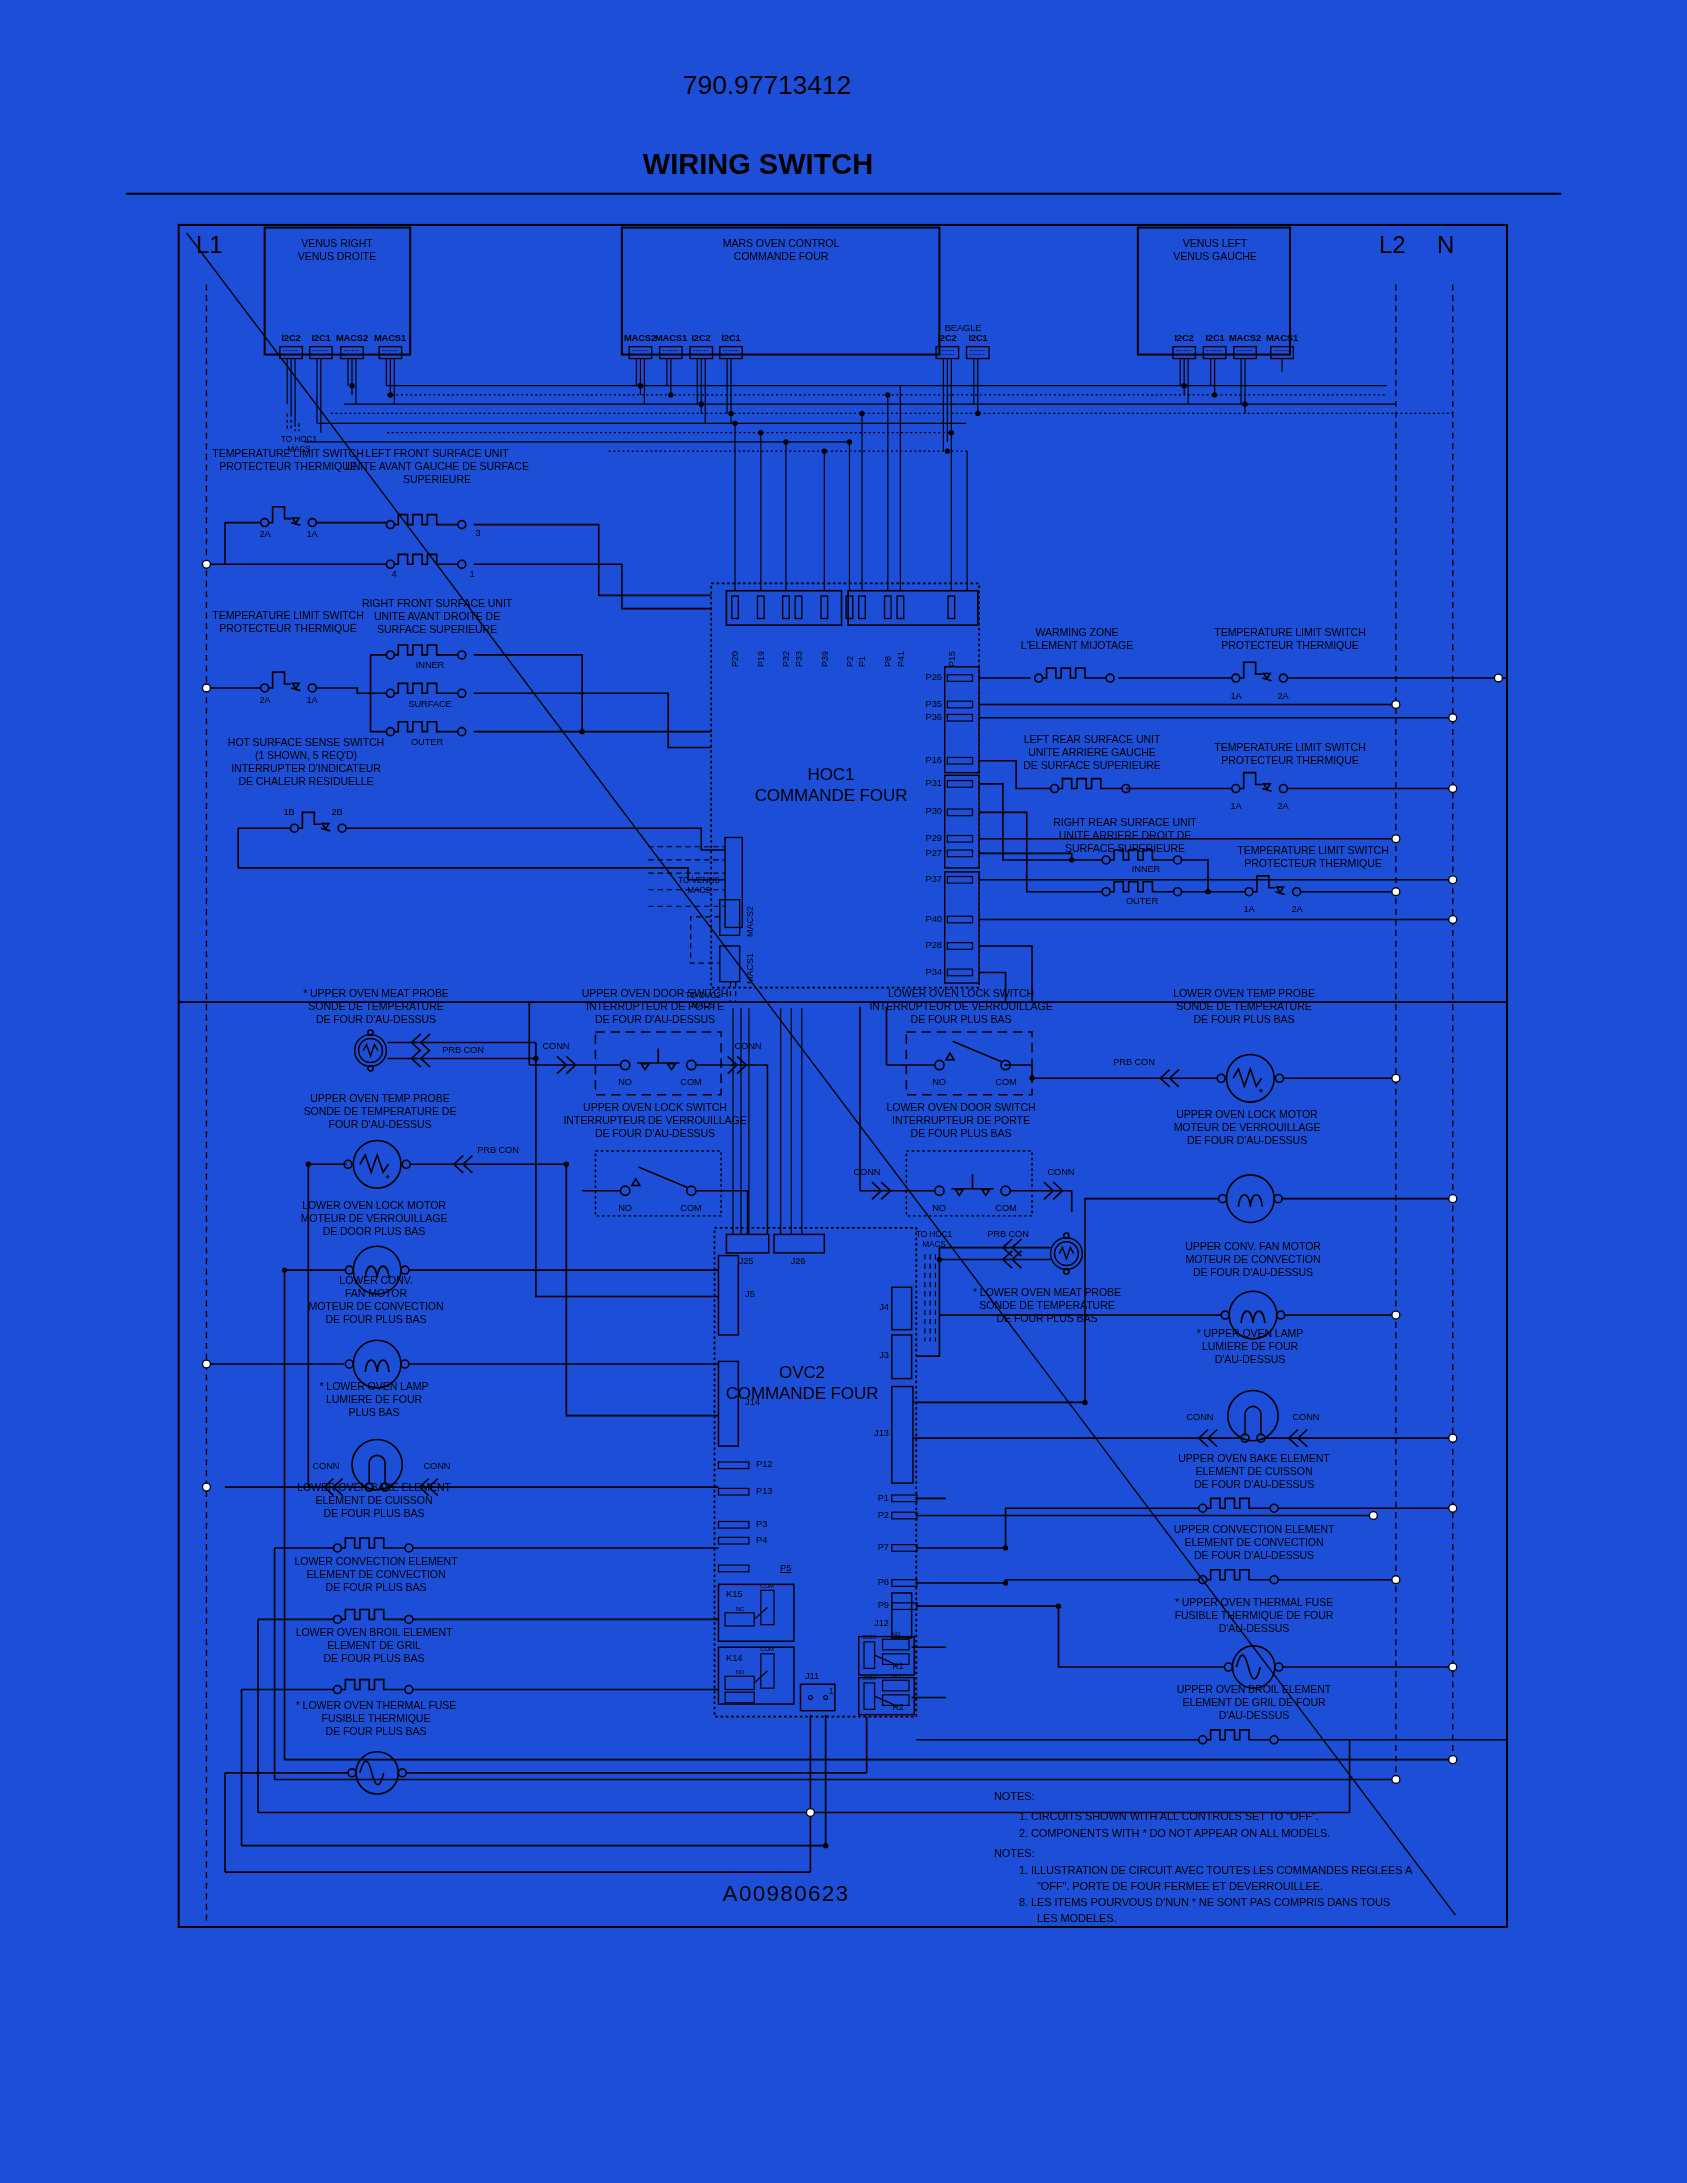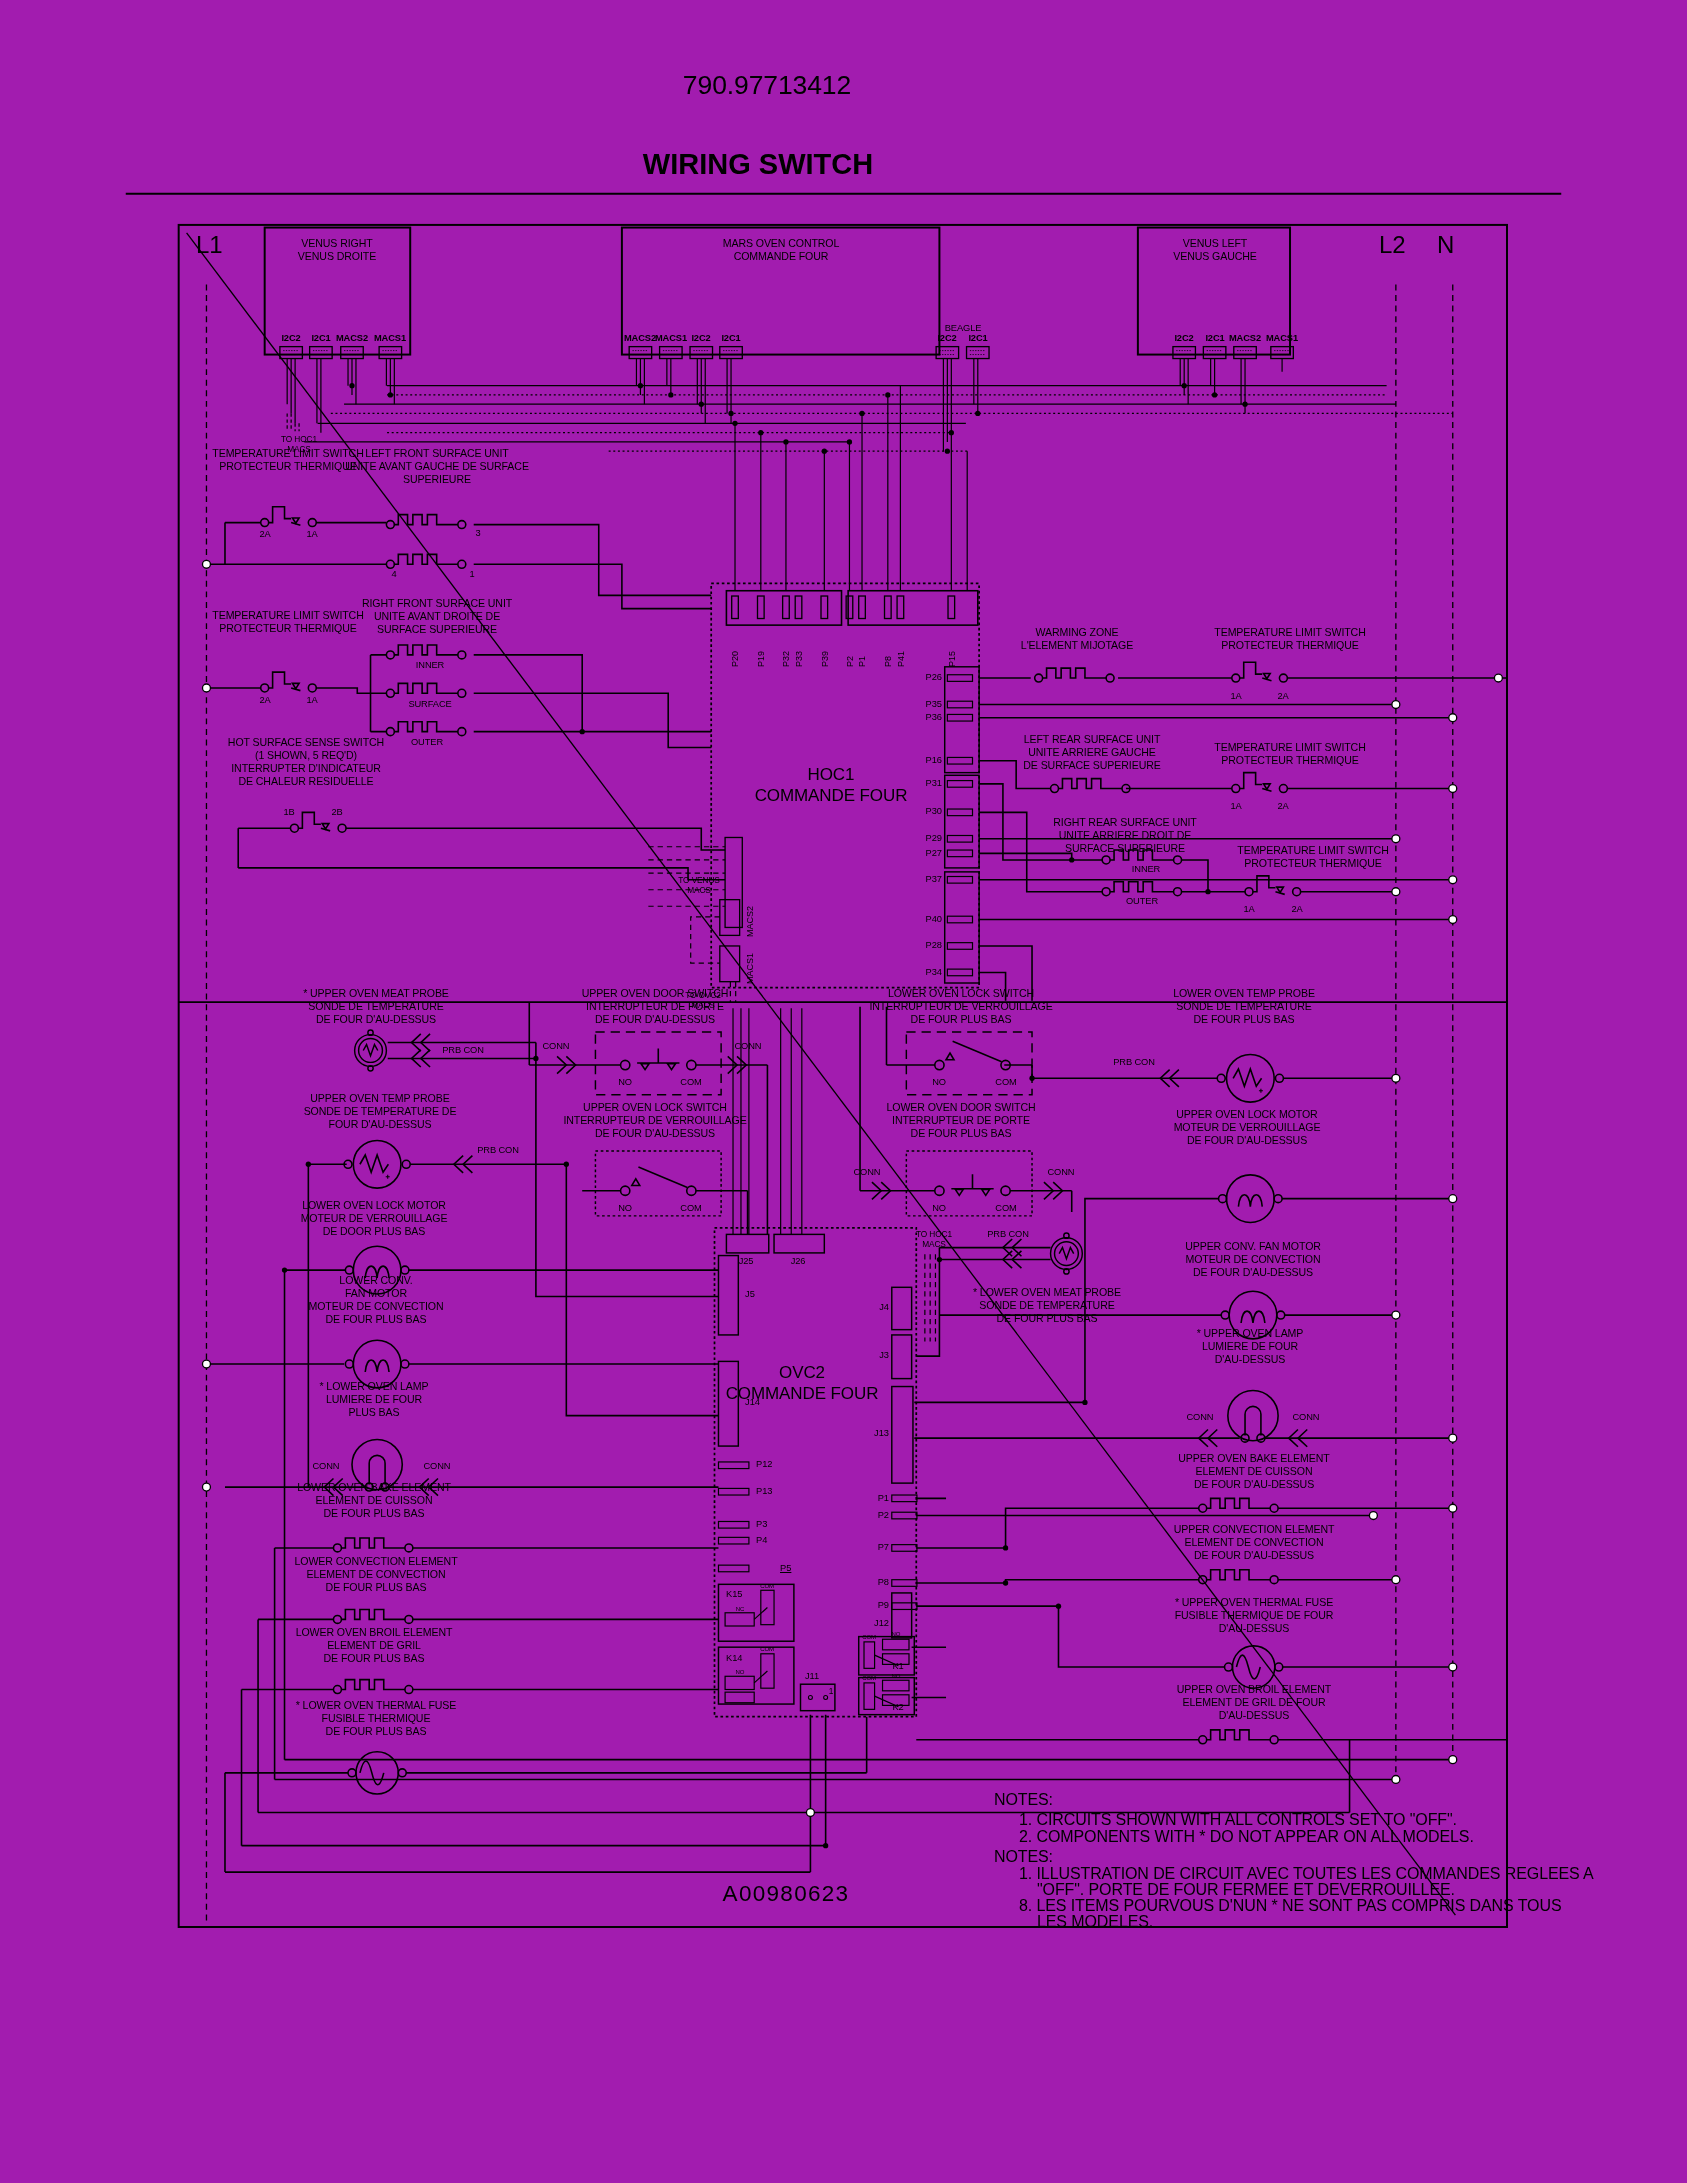--- a/index.html
+++ b/index.html
@@ -1,30 +1,30 @@
 <!DOCTYPE html>
 <html style="font-size:10.6px"><head>
 <meta charset="utf-8">
 <style>
   html,body{margin:0;padding:0;background:#fff;}
-  #page{position:relative;width:1687px;height:2183px;background:#a21caf;
+  #page{position:relative;width:1687px;height:2183px;background:#1d4ed8;
         font-family:"Liberation Sans",sans-serif;color:#000;overflow:hidden;}
   svg{position:absolute;left:0;top:0;}
   .lb{position:absolute;font:10.6px/1.22 "Liberation Sans",sans-serif;white-space:pre-line;
       text-align:center;transform:translateX(-50%);letter-spacing:-0.1px;}
   .left{transform:none;text-align:left;}
   .sm{font-size:9.3px;}
   .xs{font-size:8.3px;}
   .t9{font-size:6px;}
   .bold{font-weight:bold;}
   .big{font-size:24px;}
   .pn{font-size:26.5px;}
   .ttl{font-size:29px;font-weight:bold;letter-spacing:0;}
   .bname{font-size:17px;}
-  .note{font-size:16px;white-space:pre-line;}
+  .note{font-size:11px;white-space:pre-line;}
   .doc{font-size:22.5px;letter-spacing:1.3px;}
   .pin{position:absolute;font:9.3px "Liberation Sans",sans-serif;transform:translateX(-100%);
        text-align:right;white-space:nowrap;}
   .jpin{position:absolute;font:9.3px "Liberation Sans",sans-serif;white-space:nowrap;}
   .vpin{position:absolute;font:9px "Liberation Sans",sans-serif;transform:rotate(-90deg);
         transform-origin:0 0;white-space:nowrap;}
 </style>
 </head>
 <body>
 

